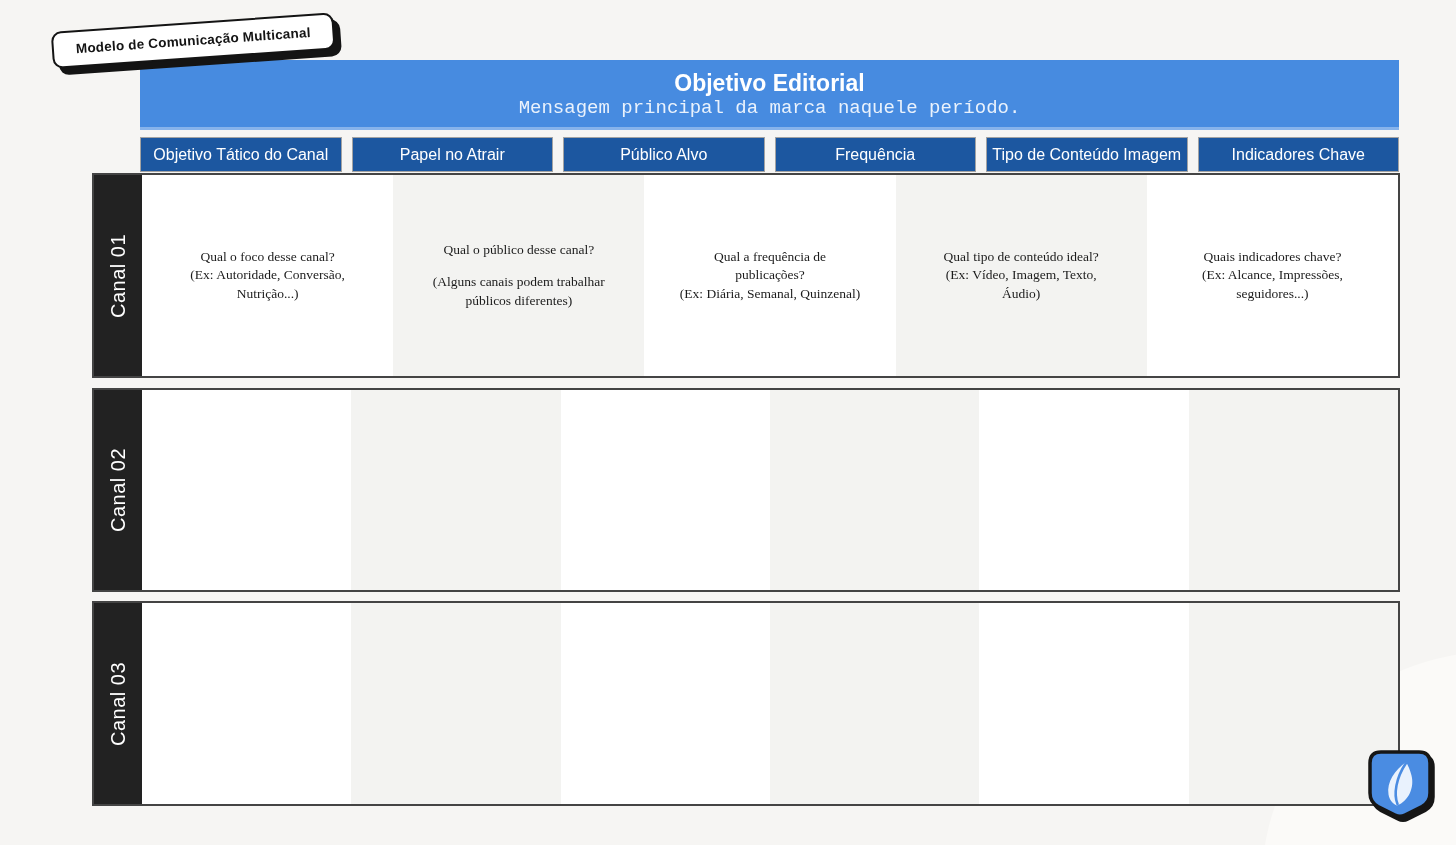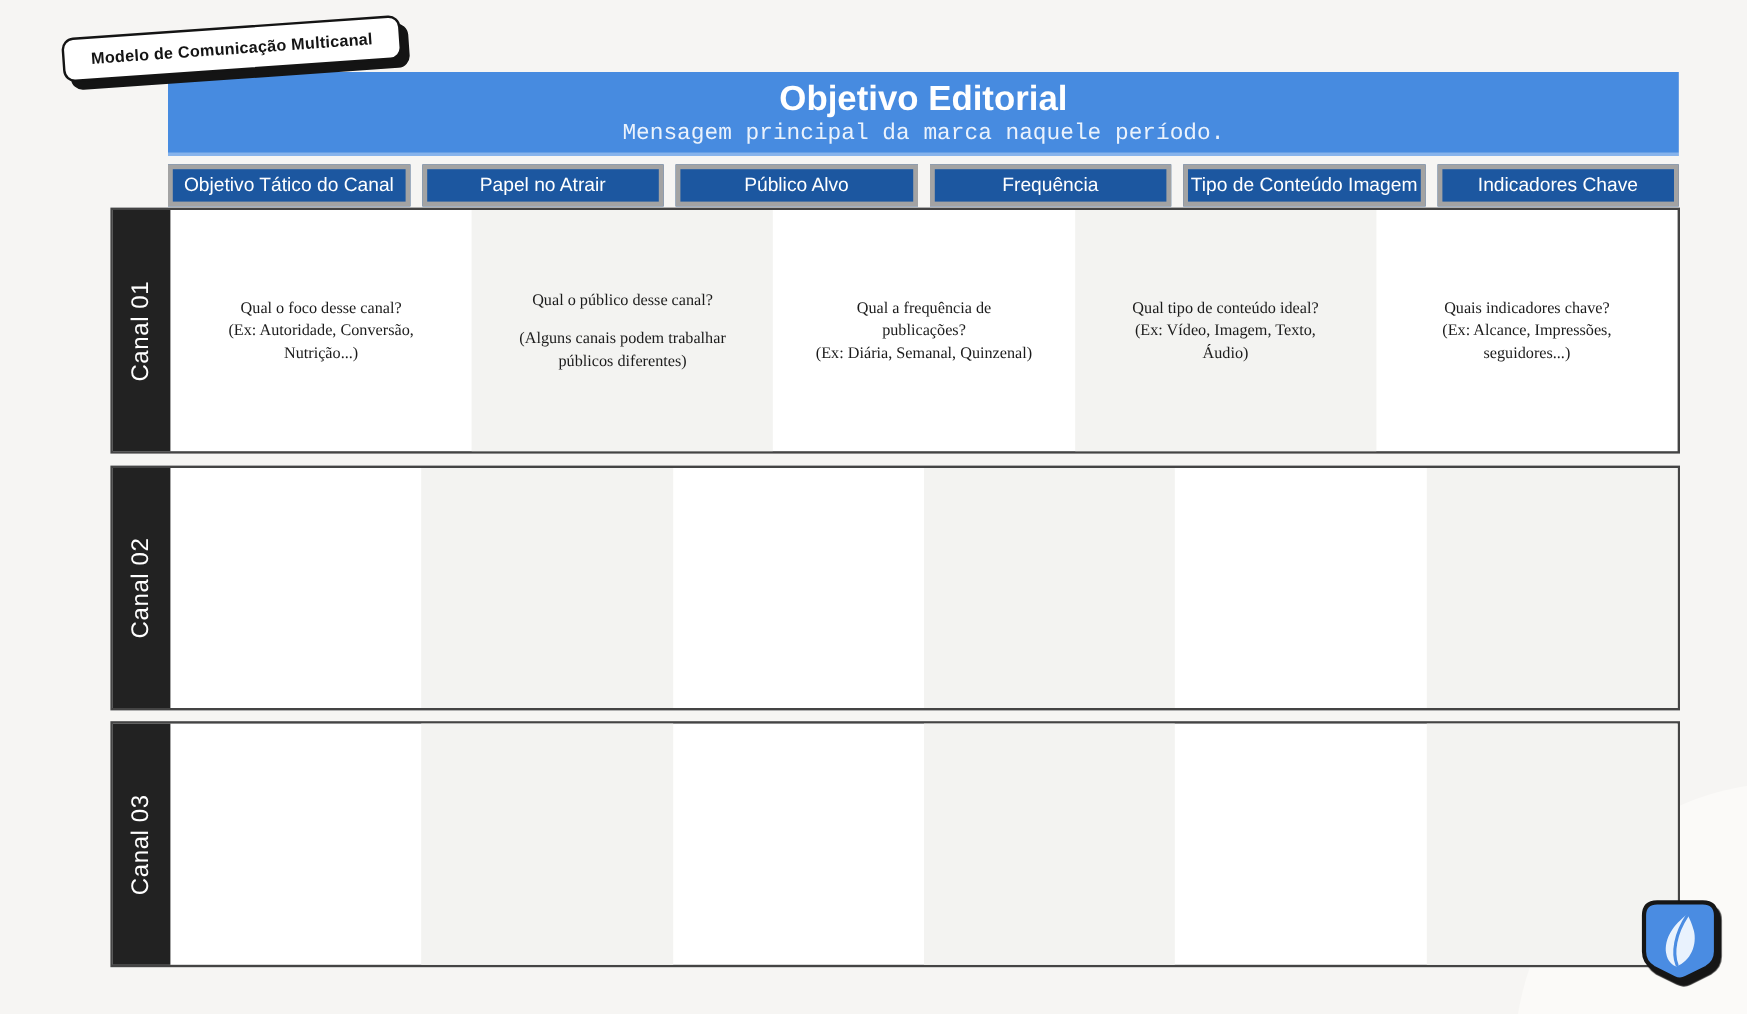--- a/index.html
+++ b/index.html
@@ -27,32 +27,32 @@
     white-space:nowrap;
   }
 
   
   .banner {
     position:absolute; left:140px; top:60px; width:1259px; height:70px;
     background:#478be0; z-index:1;
     display:flex; flex-direction:column; align-items:center; justify-content:center;
     text-align:center; box-shadow:inset 0 -3px 0 rgba(255,255,255,.35);
   }
-  .banner-title { color:#ffffff; font-size:29px; font-weight:bold; line-height:1.15; }
+  .banner-title { color:#ffffff; font-size:23px; font-weight:bold; line-height:1.15; }
   .banner-subtitle {
     color:#eaf2fc; font-family:Liberation Mono, monospace; font-size:19px; line-height:1.2;
   }
 
   
   .header-row {
     position:absolute; left:140px; top:137px; width:1259px; height:35px;
     display:flex; gap:10px; z-index:1;
   }
   .col-header {
-    flex:1; background:#1c57a0; border:4px solid #a3a3a3;
+    flex:1; background:#1c57a0; border:1px solid #a3a3a3;
     color:#ffffff; font-size:16px;
     display:flex; align-items:center; justify-content:center; text-align:center;
   }
 
   
   .row-block {
     position:absolute; left:92px; width:1308px; height:205px;
     border:2px solid #444444; background:#ffffff;
     display:flex; z-index:1;
   }

